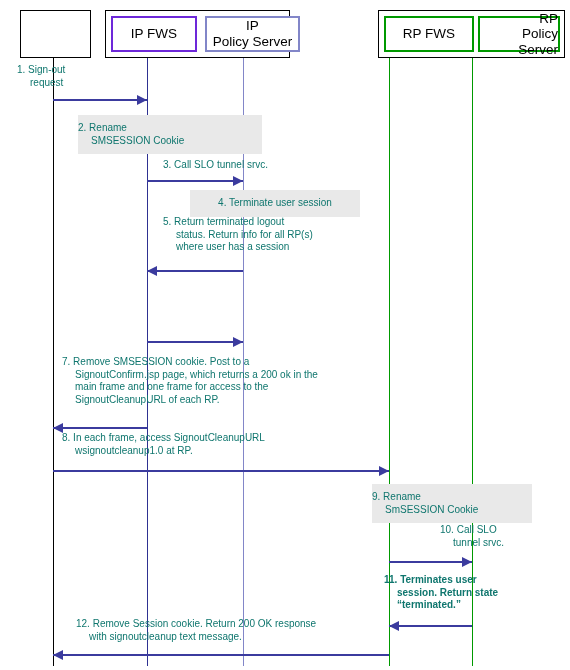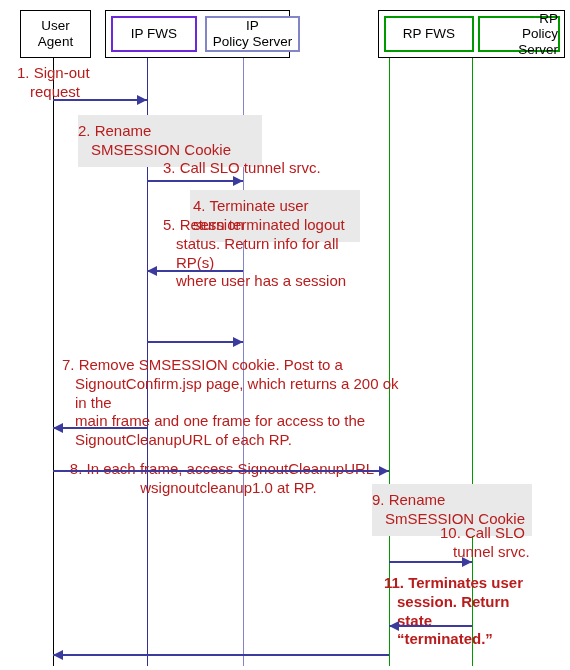--- a/index.html
+++ b/index.html
@@ -52,41 +52,37 @@
     width:0; height:0;
     border-top:5px solid transparent;
     border-bottom:5px solid transparent;
   }
   .msg .head.r { border-left:10px solid #3b3b9e; }
   .msg .head.l { border-right:10px solid #3b3b9e; }
 
   
   .lab {
     position:absolute;
-    font-size:15px;
-    color:#b91c1c;
+    font-size:10px;
+    color:#0f766e;
     line-height:1.25;
     white-space:pre-line;
   }
   .lab.hl { background:#e9e9e9; padding:7px 3px; }
   .lab.ind { text-indent:-13px; padding-left:13px; }
 </style>
 </head>
 <body>
 
 <div id="diagram">
 
   <div class="grp" style="left:20px; top:10px; width:71px; height:48px;"></div>
   <div class="grp" style="left:105px; top:10px; width:185px; height:48px;"></div>
   <div class="grp" style="left:378px; top:10px; width:187px; height:48px;"></div>
 
-  <div class="lbox plain" style="left:22px; top:12px; width:67px; height:44px;">
-    <span>User
-Agent</span>
-  </div>
 
   <div class="lbox navy" style="left:111px; top:16px; width:86px; height:36px;">
     <span>IP FWS</span>
   </div>
 
   <div class="lbox peri" style="left:205px; top:16px; width:95px; height:36px;">
     <span>IP
 Policy Server</span>
   </div>
 
@@ -114,21 +110,21 @@
 
   <div class="lab hl ind" style="left:78px; top:115px; width:184px;">2. Rename
      SMSESSION Cookie</div>
 
   <div class="lab ind" style="left:163px; top:159px; width:190px;">3. Call SLO tunnel srvc.</div>
   <div class="msg" style="left:147px; top:180px; width:96px;">
     <div class="line" style="width:96px;"></div>
     <div class="head r" style="left:86px;"></div>
   </div>
 
-  <div class="lab hl" style="left:190px; top:190px; width:170px;">4. Terminate user session</div>
+  <div class="lab hl" style="left:190px; top:190px; width:170px;text-align:center;">4. Terminate user session</div>
 
   <div class="lab ind" style="left:163px; top:216px; width:210px;">5. Return terminated logout
     status. Return info for all RP(s)
     where user has a session</div>
   <div class="msg" style="left:147px; top:270px; width:96px;">
     <div class="line" style="width:96px;"></div>
     <div class="head l" style="left:0px;"></div>
   </div>
 
   <div class="msg" style="left:147px; top:341px; width:96px;">
@@ -138,21 +134,21 @@
 
   <div class="lab ind" style="left:62px; top:356px; width:352px;">7. Remove SMSESSION cookie. Post to a
     SignoutConfirm.jsp page, which returns a 200 ok in the
     main frame and one frame for access to the
     SignoutCleanupURL of each RP.</div>
   <div class="msg" style="left:53px; top:427px; width:94px;">
     <div class="line" style="width:94px;"></div>
     <div class="head l" style="left:0px;"></div>
   </div>
 
-  <div class="lab ind" style="left:62px; top:460px; width:320px;text-align:center;">8. In each frame, access SignoutCleanupURL
+  <div class="lab ind" style="left:62px; top:432px; width:320px;">8. In each frame, access SignoutCleanupURL
     wsignoutcleanup1.0 at RP.</div>
   <div class="msg" style="left:53px; top:470px; width:336px;">
     <div class="line" style="width:336px;"></div>
     <div class="head r" style="left:326px;"></div>
   </div>
 
   <div class="lab hl ind" style="left:372px; top:484px; width:160px;">9. Rename
      SmSESSION Cookie</div>
 
   <div class="lab ind" style="left:440px; top:524px; width:120px;">10. Call SLO
@@ -163,18 +159,20 @@
   </div>
 
   <div class="lab ind" style="left:384px; top:574px; width:162px;font-weight:bold;">11. Terminates user
       session. Return state
       “terminated.”</div>
   <div class="msg" style="left:389px; top:625px; width:83px;">
     <div class="line" style="width:83px;"></div>
     <div class="head l" style="left:0px;"></div>
   </div>
 
+  <div class="lab ind" style="left:76px; top:618px; width:330px;">12. Remove Session cookie. Return 200 OK response
+      with signoutcleanup text message.</div>
   <div class="msg" style="left:53px; top:654px; width:336px;">
     <div class="line" style="width:336px;"></div>
     <div class="head l" style="left:0px;"></div>
   </div>
 
 </div>
 
 </body></html>

